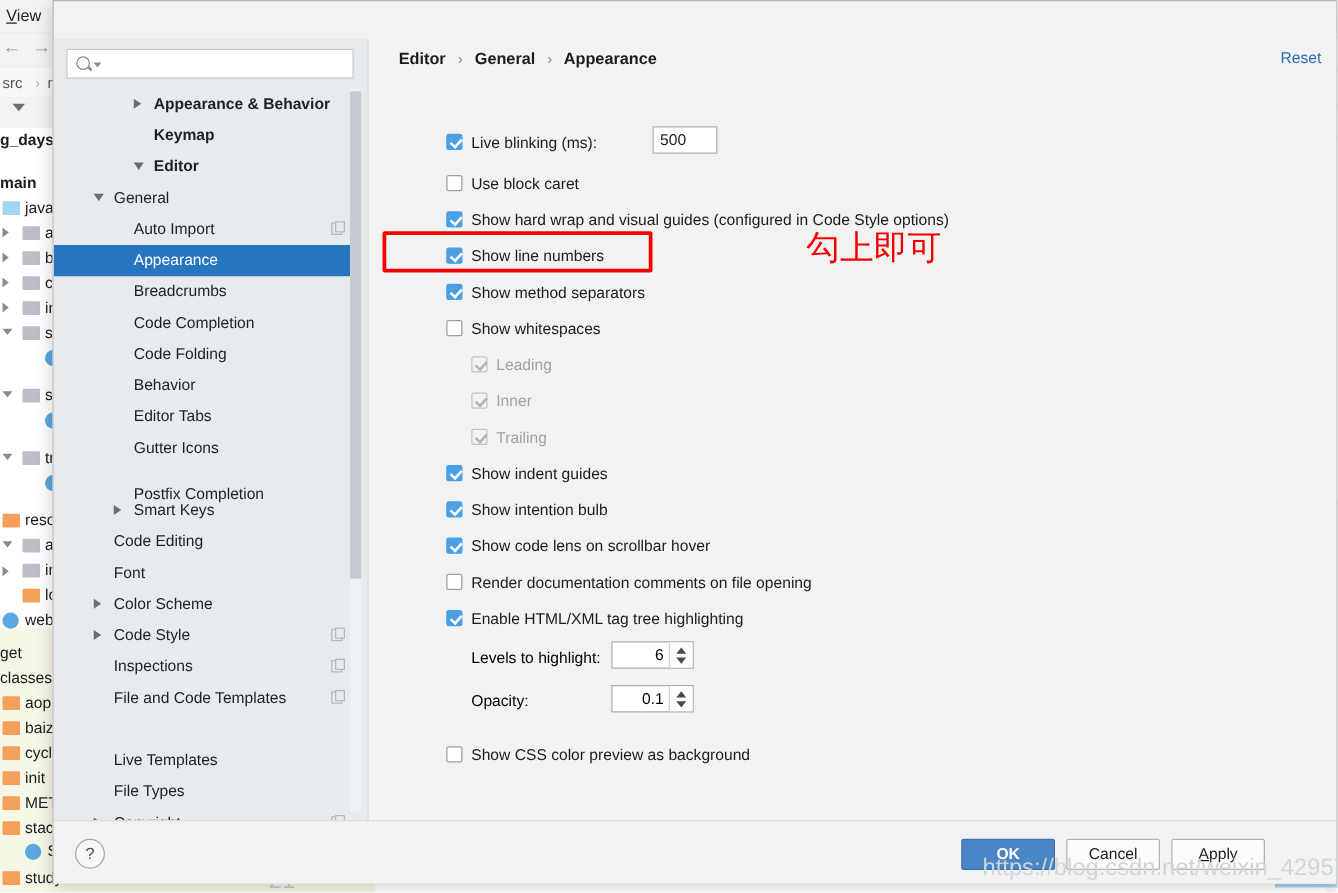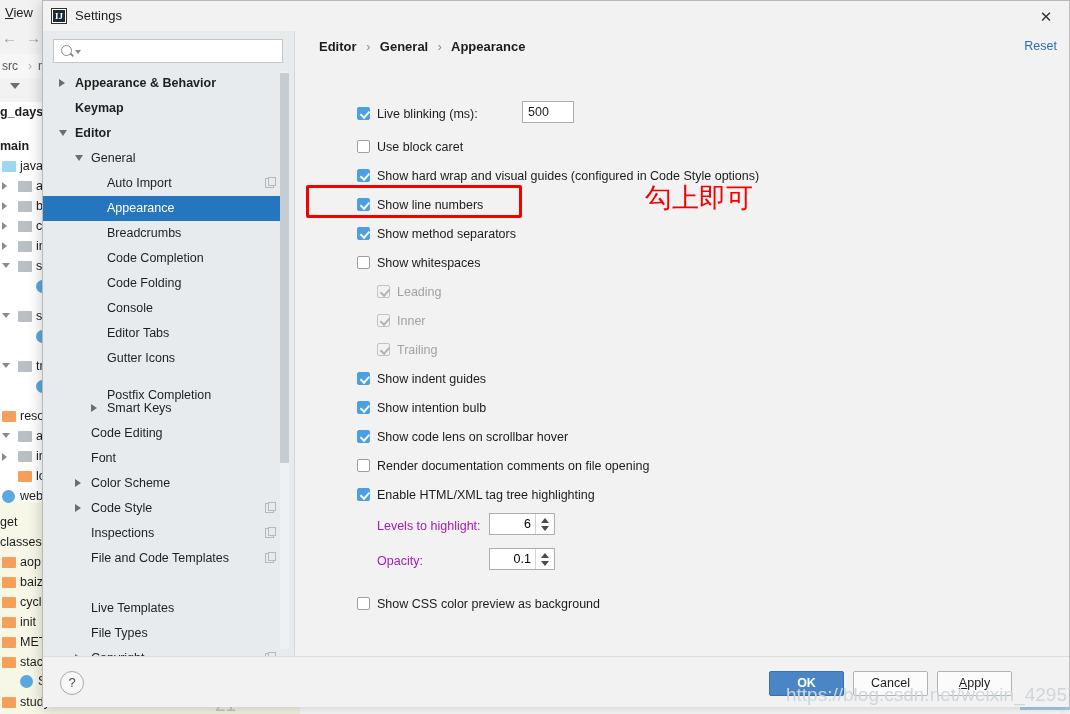--- a/index.html
+++ b/index.html
@@ -312,21 +312,21 @@
     width: 245px;
     white-space: nowrap;
     font-size: 12.5px;
     color: #1f1f1f;
   }
   .snode.sel {
     background: #2675bf;
     color: #ffffff;
     width: 245px;
   }
-  .snode.bold { font-weight: bold; }
+  .snode.bold { font-weight: bold; margin-left: 48px; }
   .snode .lbl { position: absolute; }
   .stri {
     position: absolute;
     width: 0; height: 0;
     top: 9px;
   }
   .stri.down {
     border-left: 4.5px solid transparent;
     border-right: 4.5px solid transparent;
     border-top: 6px solid #6d6d6d;
@@ -494,21 +494,21 @@
     left: 5px;
     width: 0; height: 0;
     border-left: 4px solid transparent;
     border-right: 4px solid transparent;
   }
   .spin-up { top: 4px; border-bottom: 5px solid #4a4a4a; }
   .spin-dn { top: 12px; border-top: 5px solid #4a4a4a; }
   .field-label {
     position: absolute;
     font-size: 12.5px;
-    color: #a21caf;
+    color: #000000;
     height: 20px;
     line-height: 20px;
   }
 
   
   .annot-box {
     position: absolute;
     left: 306px; top: 185px;
     width: 216px; height: 33px;
     border: 3px solid #f40000;
@@ -700,27 +700,20 @@
     <div class="ed-row-line" style="top:84px;"></div>
     <div class="ed-row-line" style="top:110px;"></div>
     <div class="ide-t-blue">t</div>
     <div class="ed-blue"></div>
     <div class="ed-blue-wm">化环</div>
     <div class="ide-bottom-num">21</div>
   </div>
 
   <div class="dlg">
 
-    <div class="dlg-title">
-      <div class="dlg-icon">
-        <div class="ij">IJ</div>
-      </div>
-      <div class="dlg-title-text">Settings</div>
-      <div class="dlg-close">✕</div>
-    </div>
 
     <div class="dlg-body">
 
       <div class="set-left">
 
         <div class="search-wrap">
           <div class="search-ico"></div>
           <div class="search-caret"></div>
           <input class="search-input" type="text" value="" placeholder="" style="">
         </div>
@@ -751,21 +744,21 @@
           <div class="snode" style="top:150px;">
             <span class="lbl" style="left:64px;">Breadcrumbs</span>
           </div>
           <div class="snode" style="top:175px;">
             <span class="lbl" style="left:64px;">Code Completion</span>
           </div>
           <div class="snode" style="top:200px;">
             <span class="lbl" style="left:64px;">Code Folding</span>
           </div>
           <div class="snode" style="top:225px;">
-            <span class="lbl" style="left:64px;">Console</span>
+            <span class="lbl" style="left:64px;">Behavior</span>
           </div>
           <div class="snode" style="top:250px;">
             <span class="lbl" style="left:64px;">Editor Tabs</span>
           </div>
           <div class="snode" style="top:275px;">
             <span class="lbl" style="left:64px;">Gutter Icons</span>
           </div>
           <div class="snode" style="top:288px;margin-top:24px;">
             <span class="lbl" style="left:64px;">Postfix Completion</span>
           </div>

